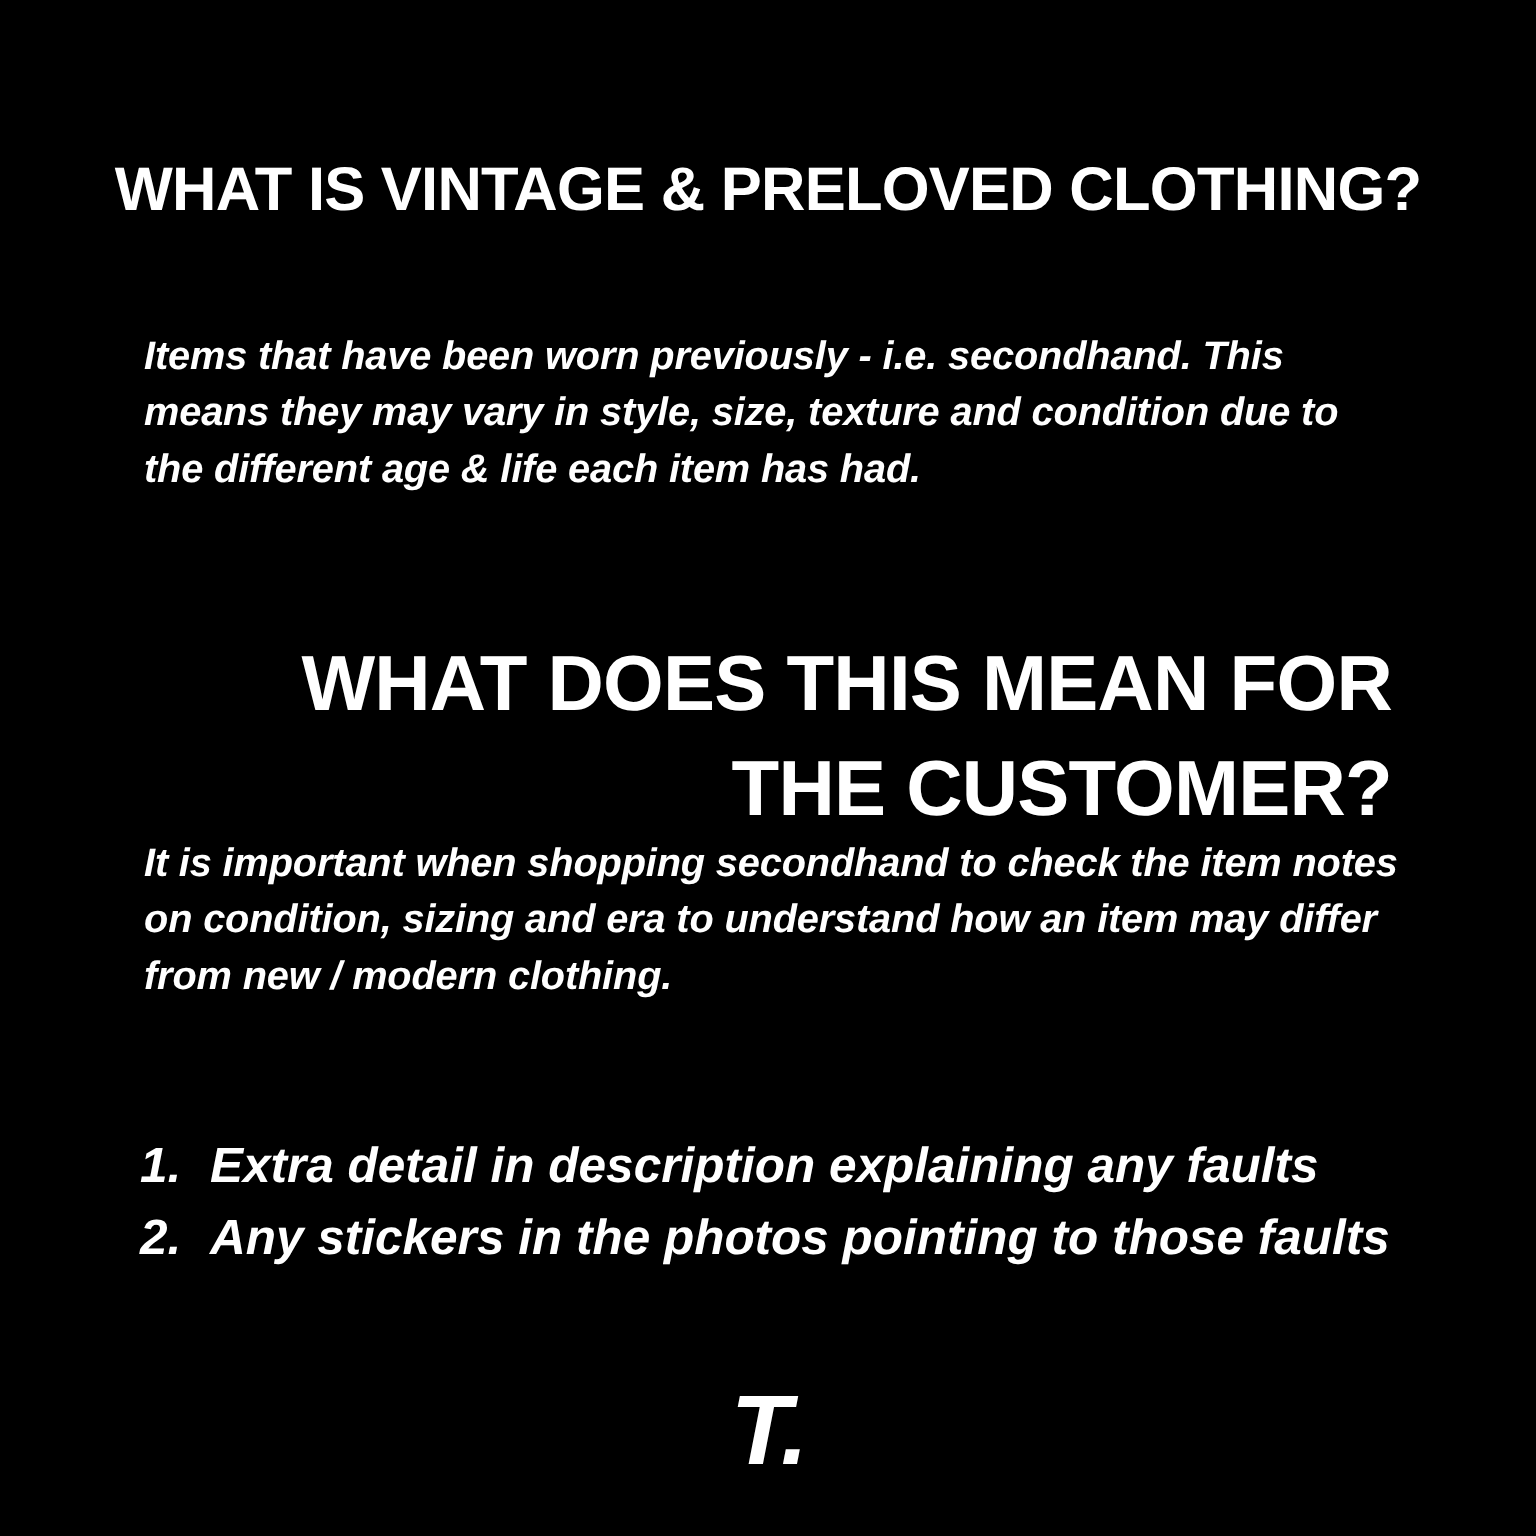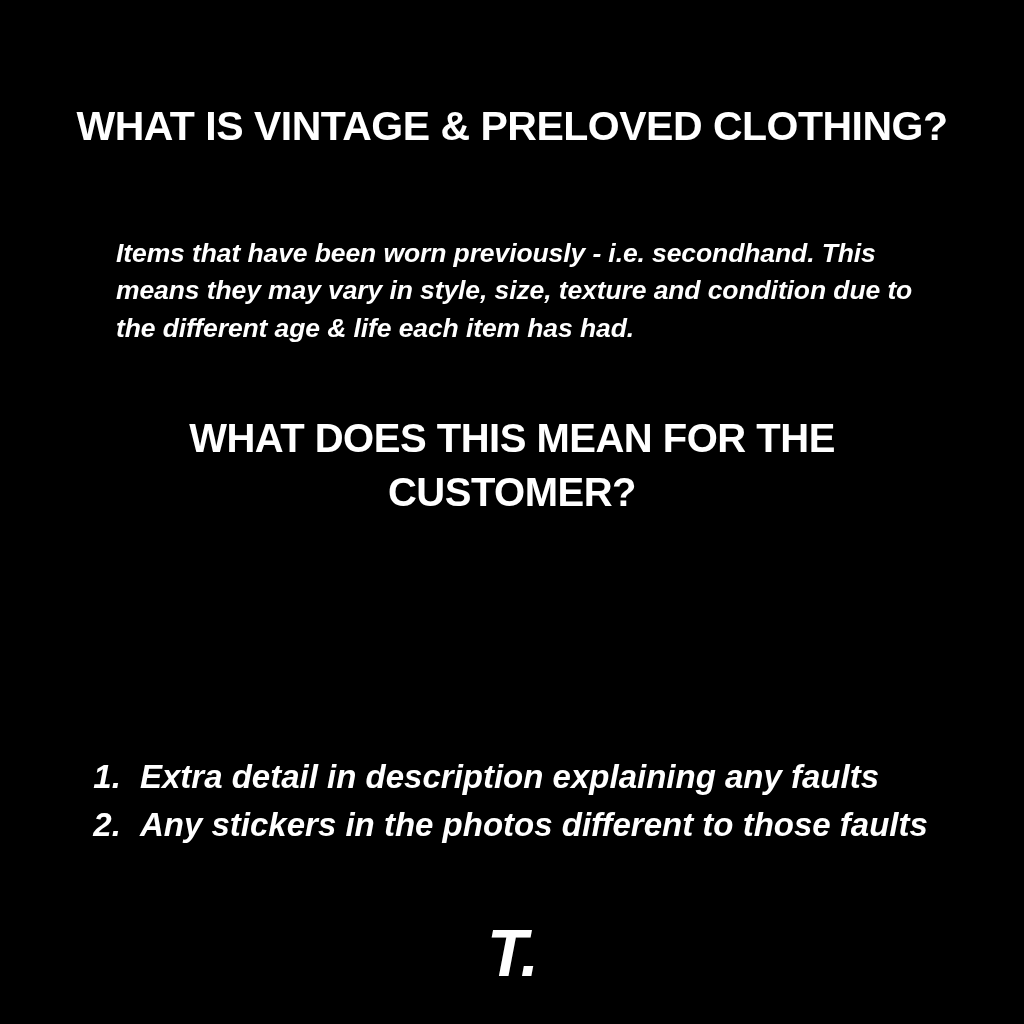--- a/index.html
+++ b/index.html
@@ -33,37 +33,37 @@
     position: absolute;
     top: 76px;
     left: 0;
     width: 1024px;
   }
   #second-heading {
     position: absolute;
     top: 378px;
     left: 96px;
     width: 832px;
-    font-size: 40px;
+    font-size: 52px;
     line-height: 1.35;
+    text-align: right;
   }
   .para {
     font-style: italic;
     font-weight: bold;
     font-size: 26.5px;
     line-height: 1.42;
     color: #ffffff;
     letter-spacing: -0.1px;
   }
   #para-1 {
     position: absolute;
-    top: 208px;
+    top: 192px;
     left: 96px;
     width: 840px;
-    margin-left: 20px;
   }
   #para-2 {
     position: absolute;
     top: 530px;
     left: 96px;
     width: 840px;
   }
   #para-3 {
     position: absolute;
     top: 682px;
@@ -104,22 +104,23 @@
 <body>
 
 <div class="page">
 
   <h1 class="heading" id="main-heading">WHAT IS VINTAGE &amp; PRELOVED CLOTHING?</h1>
 
   <p class="para" id="para-1">Items that have been worn previously - i.e. secondhand. This means they may vary in style, size, texture and condition due to the different age &amp; life each item has had.</p>
 
   <h2 class="heading" id="second-heading">WHAT DOES THIS MEAN FOR THE CUSTOMER?</h2>
 
+  <p class="para" id="para-2">It is important when shopping secondhand to check the item notes on condition, sizing and era to understand how an item may differ from new / modern clothing.</p>
 
 
   <ol id="bullet-list">
     <li>Extra detail in description explaining any faults</li>
-    <li>Any stickers in the photos different to those faults</li>
+    <li>Any stickers in the photos pointing to those faults</li>
   </ol>
 
   <div id="logo">T.</div>
 
 </div>
 
 </body></html>

